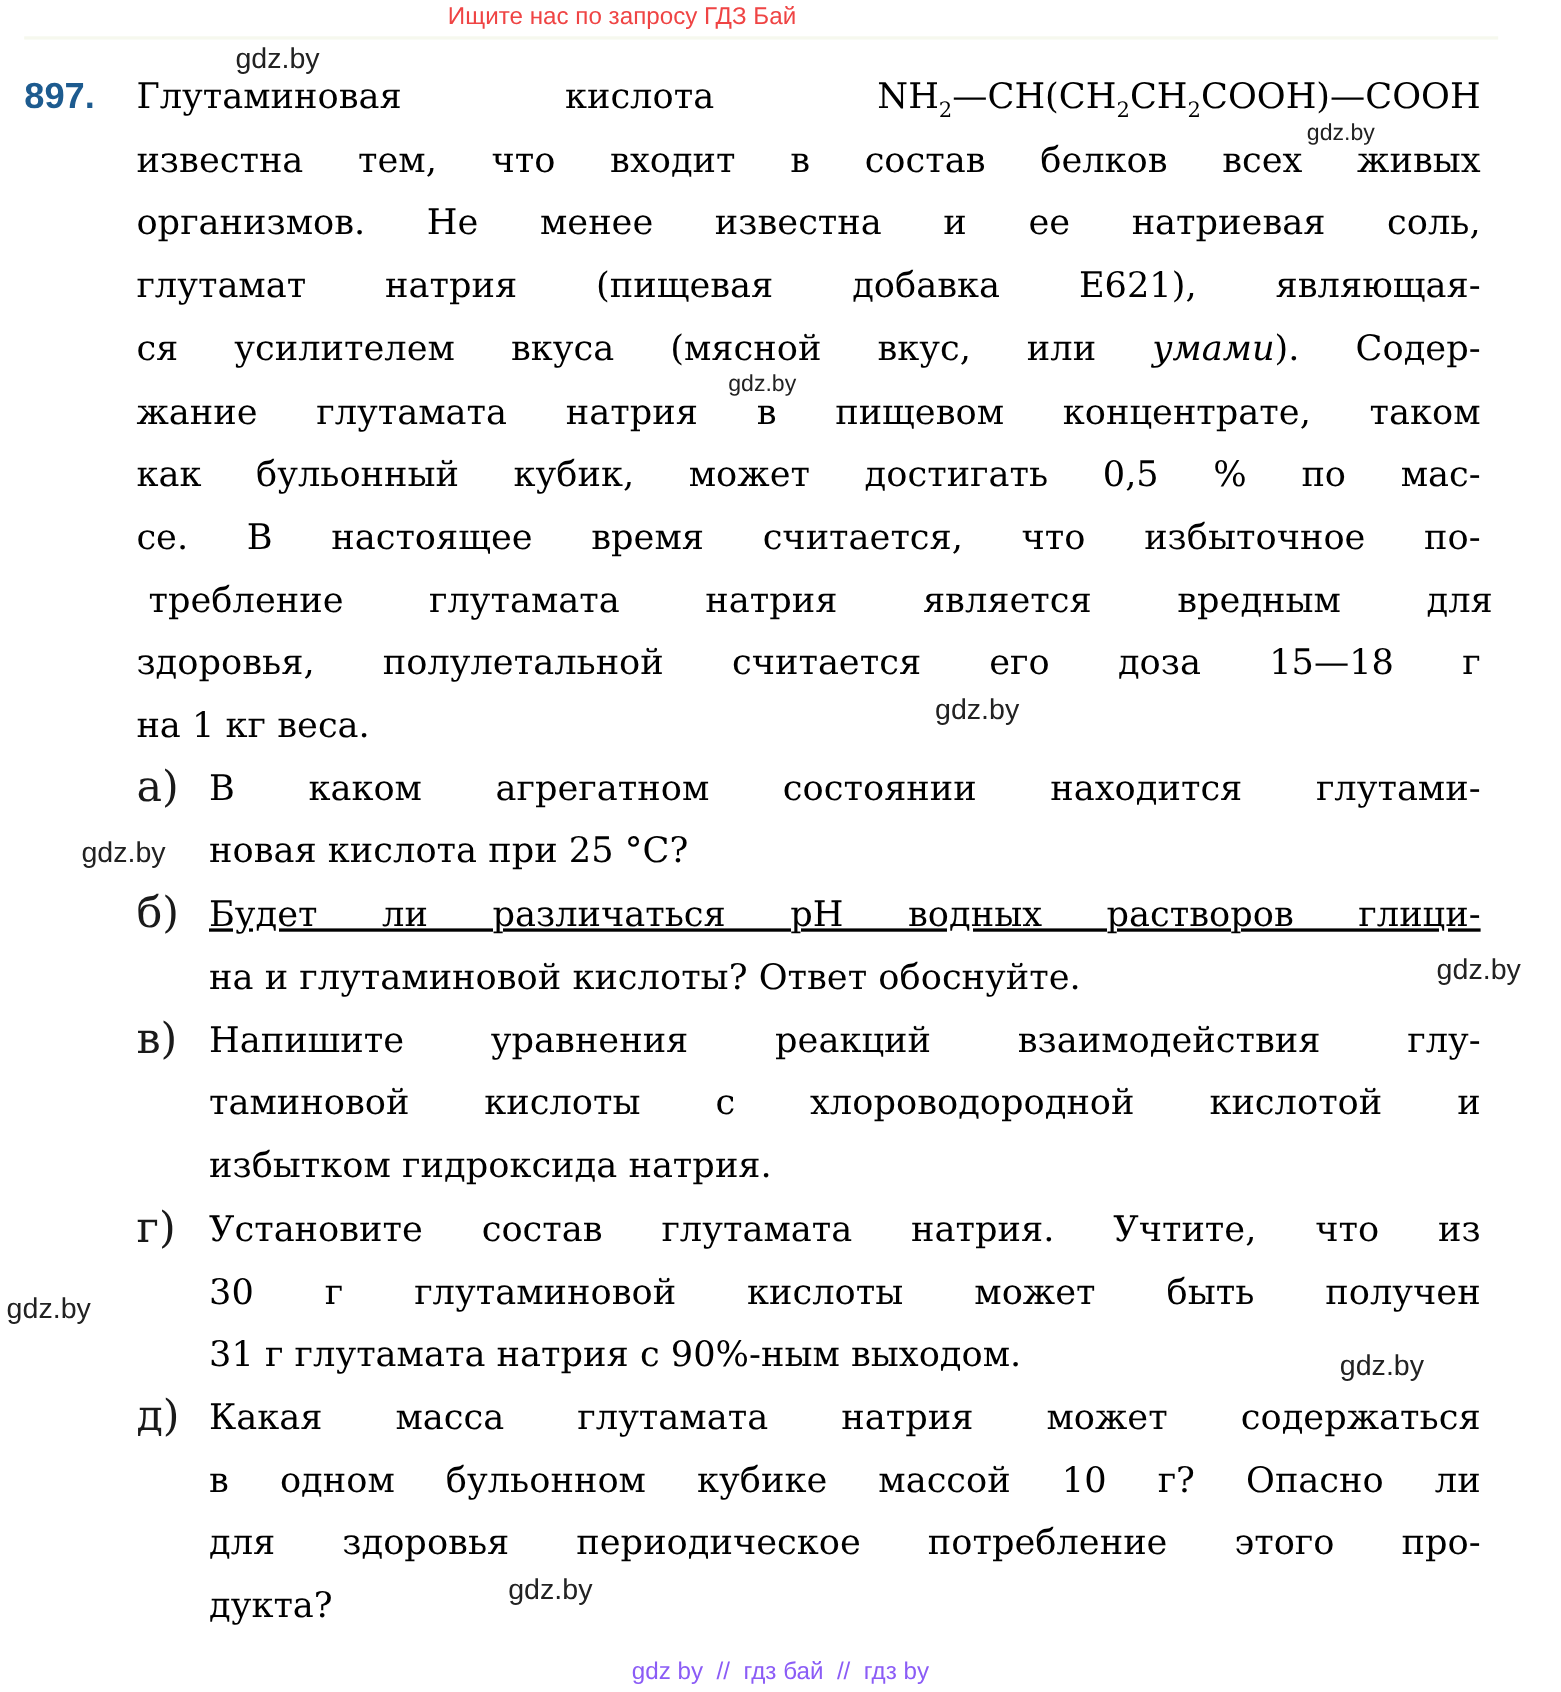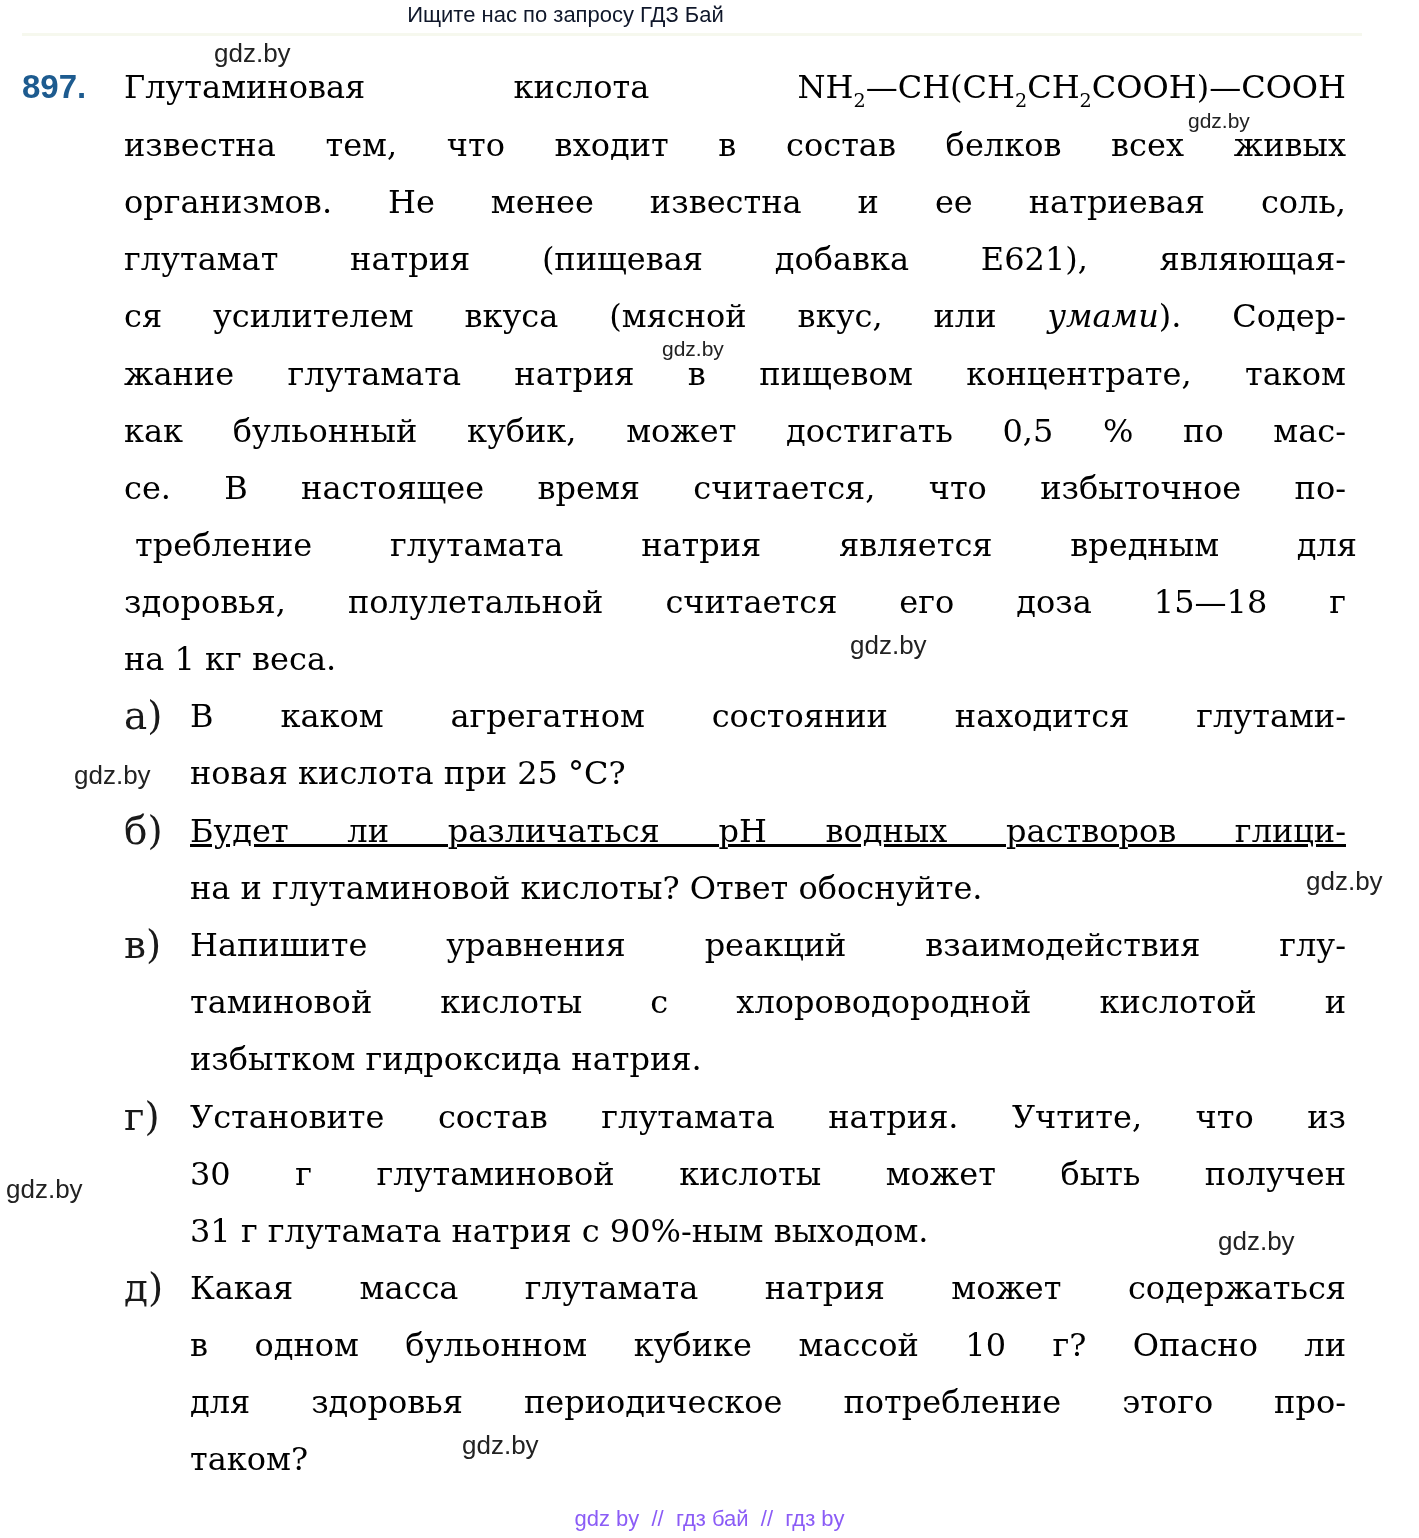--- a/index.html
+++ b/index.html
@@ -1,20 +1,20 @@
 <!DOCTYPE html>
 <html><head>
 <meta charset="utf-8">
 <style>
   html, body { margin: 0; padding: 0; background: #ffffff; }
   body { width: 1419px; height: 1538px; position: relative; overflow: hidden; }
   .top-banner {
     position: absolute; left: 0; top: 0; width: 1131px; height: 30px;
     text-align: center; font-family: "Liberation Sans", sans-serif;
-    font-size: 22px; color: #0f172a; line-height: 30px;
+    font-size: 22px; color: #ef4444; line-height: 30px;
   }
   .top-rule {
     position: absolute; left: 22px; top: 33px; width: 1340px; height: 3px;
     background: #f6f8ee;
   }
   .line {
     position: absolute; font-family: "DejaVu Serif", serif; font-size: 32px;
     color: #000000; white-space: nowrap; line-height: 46px;
     text-align: justify; text-align-last: justify;
   }
@@ -78,21 +78,21 @@
 
 <div class="label" style="top:1094px;">г)</div>
 <div class="line" style="left:190px; top:1094px; width:1156px;">Установите состав глутамата натрия. Учтите, что из</div>
 <div class="line" style="left:190px; top:1151px; width:1156px;">30 г глутаминовой кислоты может быть получен</div>
 <div class="line last" style="left:190px; top:1208px; width:1156px;">31 г глутамата натрия с 90%-ным выходом.</div>
 
 <div class="label" style="top:1265px;">д)</div>
 <div class="line" style="left:190px; top:1265px; width:1156px;">Какая масса глутамата натрия может содержаться</div>
 <div class="line" style="left:190px; top:1322px; width:1156px;">в одном бульонном кубике массой 10 г? Опасно ли</div>
 <div class="line" style="left:190px; top:1379px; width:1156px;">для здоровья периодическое потребление этого про-</div>
-<div class="line last" style="left:190px; top:1436px; width:1156px;">таком?</div>
+<div class="line last" style="left:190px; top:1436px; width:1156px;">дукта?</div>
 
 <div class="wm" style="left:214px; top:38px;">gdz.by</div>
 <div class="wm small" style="left:1188px; top:106px;">gdz.by</div>
 <div class="wm small" style="left:662px; top:334px;">gdz.by</div>
 <div class="wm" style="left:850px; top:630px;">gdz.by</div>
 <div class="wm" style="left:74px; top:760px;">gdz.by</div>
 <div class="wm" style="left:1306px; top:866px;">gdz.by</div>
 <div class="wm" style="left:6px; top:1174px;">gdz.by</div>
 <div class="wm" style="left:1218px; top:1226px;">gdz.by</div>
 <div class="wm" style="left:462px; top:1430px;">gdz.by</div>

